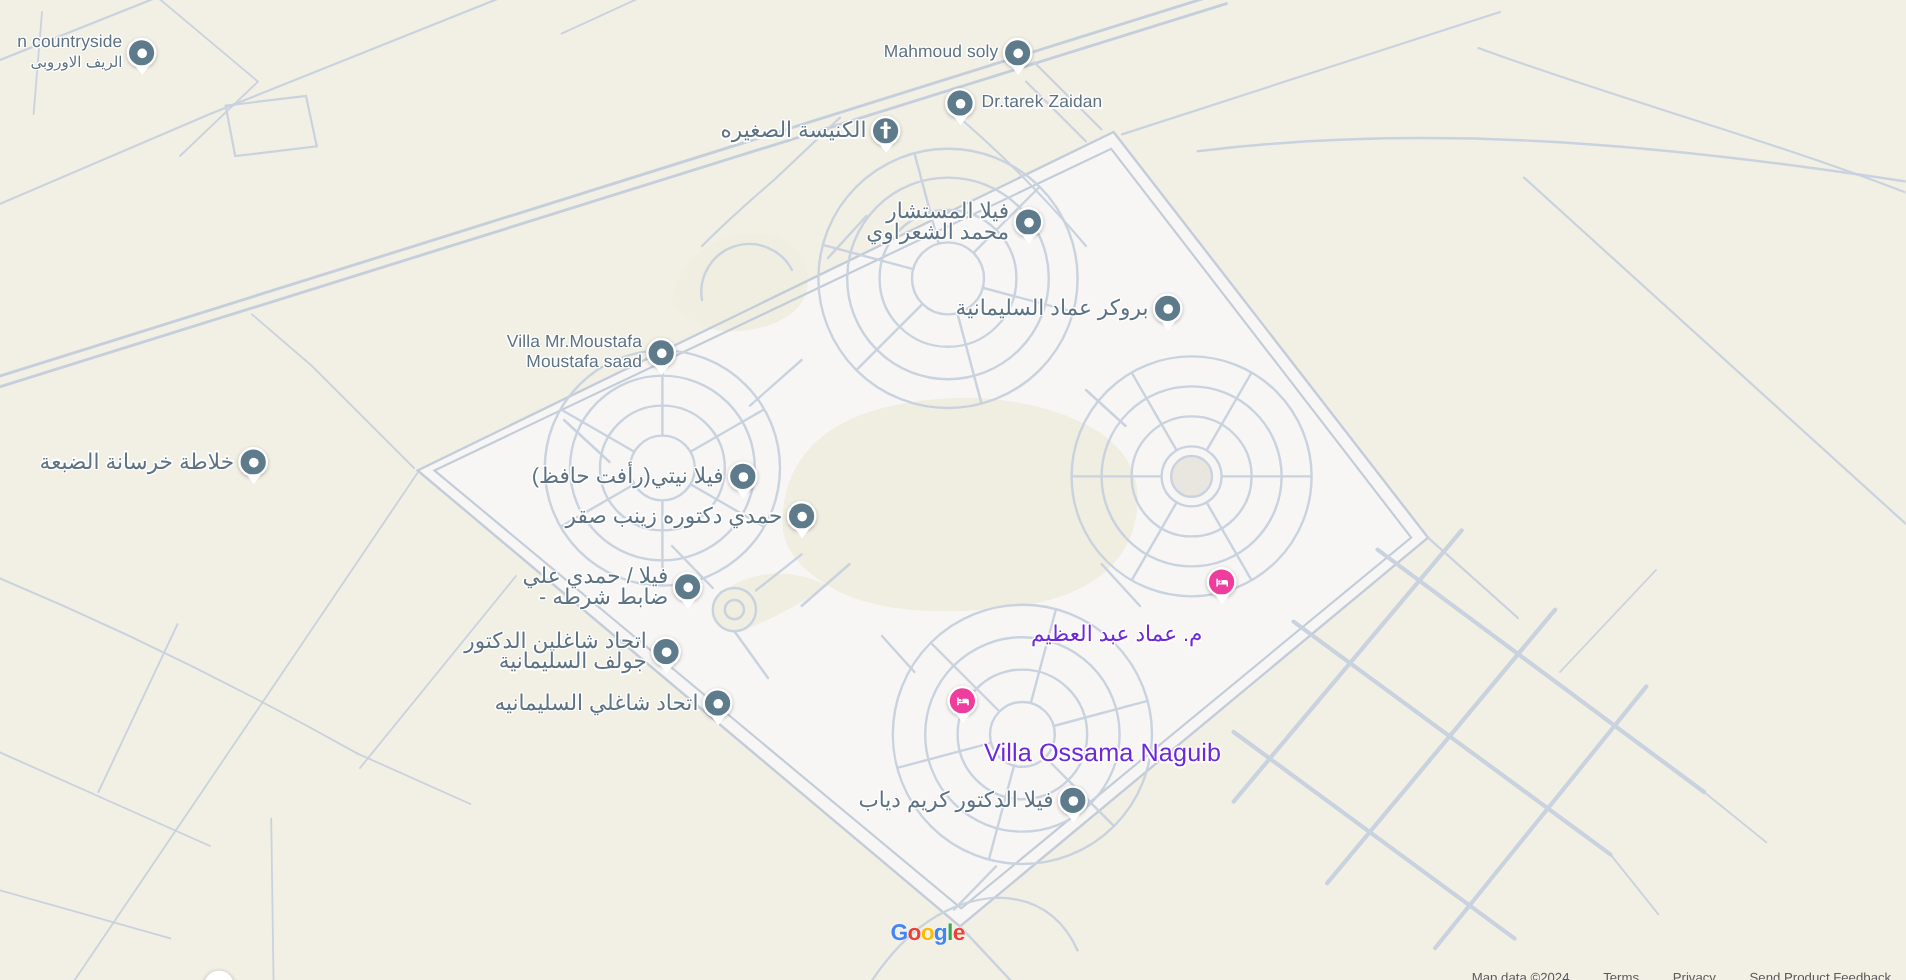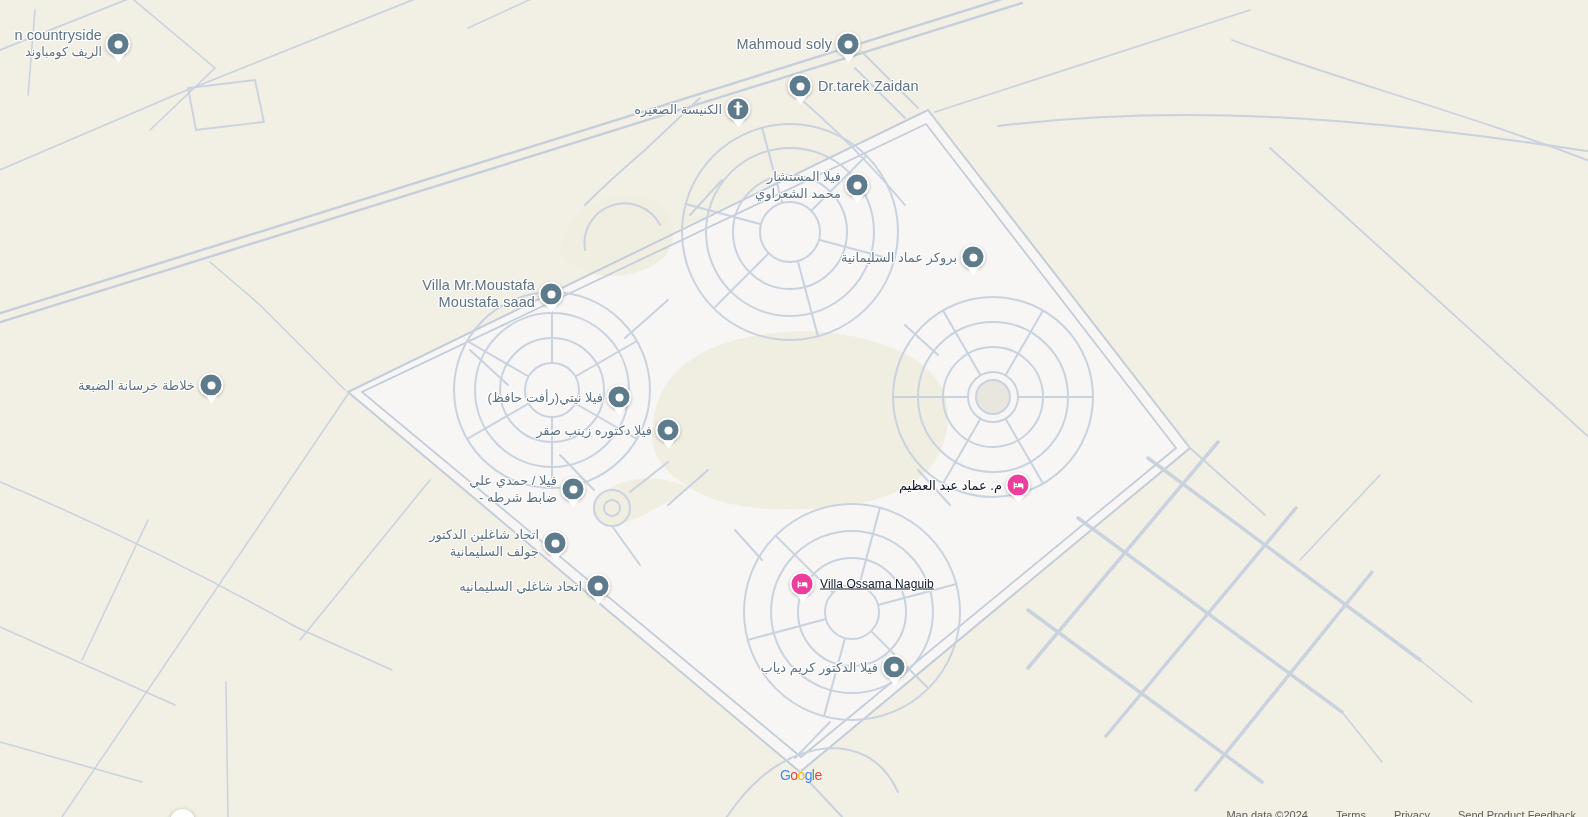--- a/index.html
+++ b/index.html
@@ -35,29 +35,29 @@
 
   .lbl{
     color:#5d7384;font-size:14.5px;font-weight:500;letter-spacing:.1px;
     white-space:nowrap;line-height:17px;
     text-shadow:1px 0 0 #fff,-1px 0 0 #fff,0 1px 0 #fff,0 -1px 0 #fff,
                 1px 1px 0 #fff,-1px -1px 0 #fff,1px -1px 0 #fff,-1px 1px 0 #fff,0 0 3px #fff;
   }
   .lbl span{display:block;}
   .lbl.left{position:absolute;right:16px;top:0;transform:translateY(-50%);text-align:right;}
   .lbl.right{position:absolute;left:18px;top:0;transform:translateY(-50%);text-align:right;}
-  .lbl .ar{font-size:13px;}
+  .lbl .ar{font-size:18px;}
   .lbl .sub{font-size:12.5px;}
-  .lbl.pink{color:#0f172a;}
-  .lbl.big{font-size:12px;text-decoration:underline;}
+  .lbl.pink{color:#6d28d9;margin-top:44px;}
+  .lbl.big{font-size:21px;}
 
   
   .glogo{
-    position:absolute;left:780px;top:767px;z-index:6;
-    font-size:14px;font-weight:400;letter-spacing:-.6px;
+    position:absolute;left:742px;top:767px;z-index:6;
+    font-size:19px;font-weight:700;letter-spacing:-.6px;
     text-shadow:0 0 2px #fff;
   }
   .attr{
     position:absolute;right:12px;top:809px;z-index:6;display:flex;gap:28px;
     font-size:11px;color:#5b5b5b;white-space:nowrap;
   }
   .map-control{
     position:absolute;left:170px;top:809px;width:25px;height:25px;z-index:6;
     border-radius:50%;background:#fff;box-shadow:0 1px 4px rgba(0,0,0,.3);
   }
@@ -186,21 +186,21 @@
   <circle cx="993" cy="397" r="17" fill="#e9e6df" stroke="#c9d2df" stroke-width="2"></circle>
   <circle cx="612" cy="508" r="8" fill="#f0ede1" stroke="#c9d2df" stroke-width="2"></circle>
 </svg>
 
 <div class="marker" style="left:118px;top:44px">
   <div class="pin">
       <span class="dot"></span>
     </div>
   <div class="lbl left">
     <span dir="auto">n countryside</span>
-    <span class="ar sub" dir="auto">الريف كومباوند</span>
+    <span class="ar sub" dir="auto">الريف الاوروبى</span>
   </div>
 </div>
 
 <div class="marker" style="left:848px;top:44px">
   <div class="pin">
       <span class="dot"></span>
     </div>
   <div class="lbl left">
       <span dir="auto">Mahmoud soly</span>
     </div>
@@ -269,21 +269,21 @@
   <div class="lbl left">
       <span class="ar" dir="auto">فيلا نيتي(رأفت حافظ)</span>
     </div>
 </div>
 
 <div class="marker" style="left:668px;top:430px">
   <div class="pin">
       <span class="dot"></span>
     </div>
   <div class="lbl left">
-      <span class="ar" dir="auto">فيلا دكتوره زينب صقر</span>
+      <span class="ar" dir="auto">حمدي دكتوره زينب صقر</span>
     </div>
 </div>
 
 <div class="marker" style="left:573px;top:489px">
   <div class="pin">
       <span class="dot"></span>
     </div>
   <div class="lbl left">
     <span class="ar" dir="auto">فيلا / حمدي علي</span>
     <span class="ar" dir="ltr">- ضابط شرطه</span>

